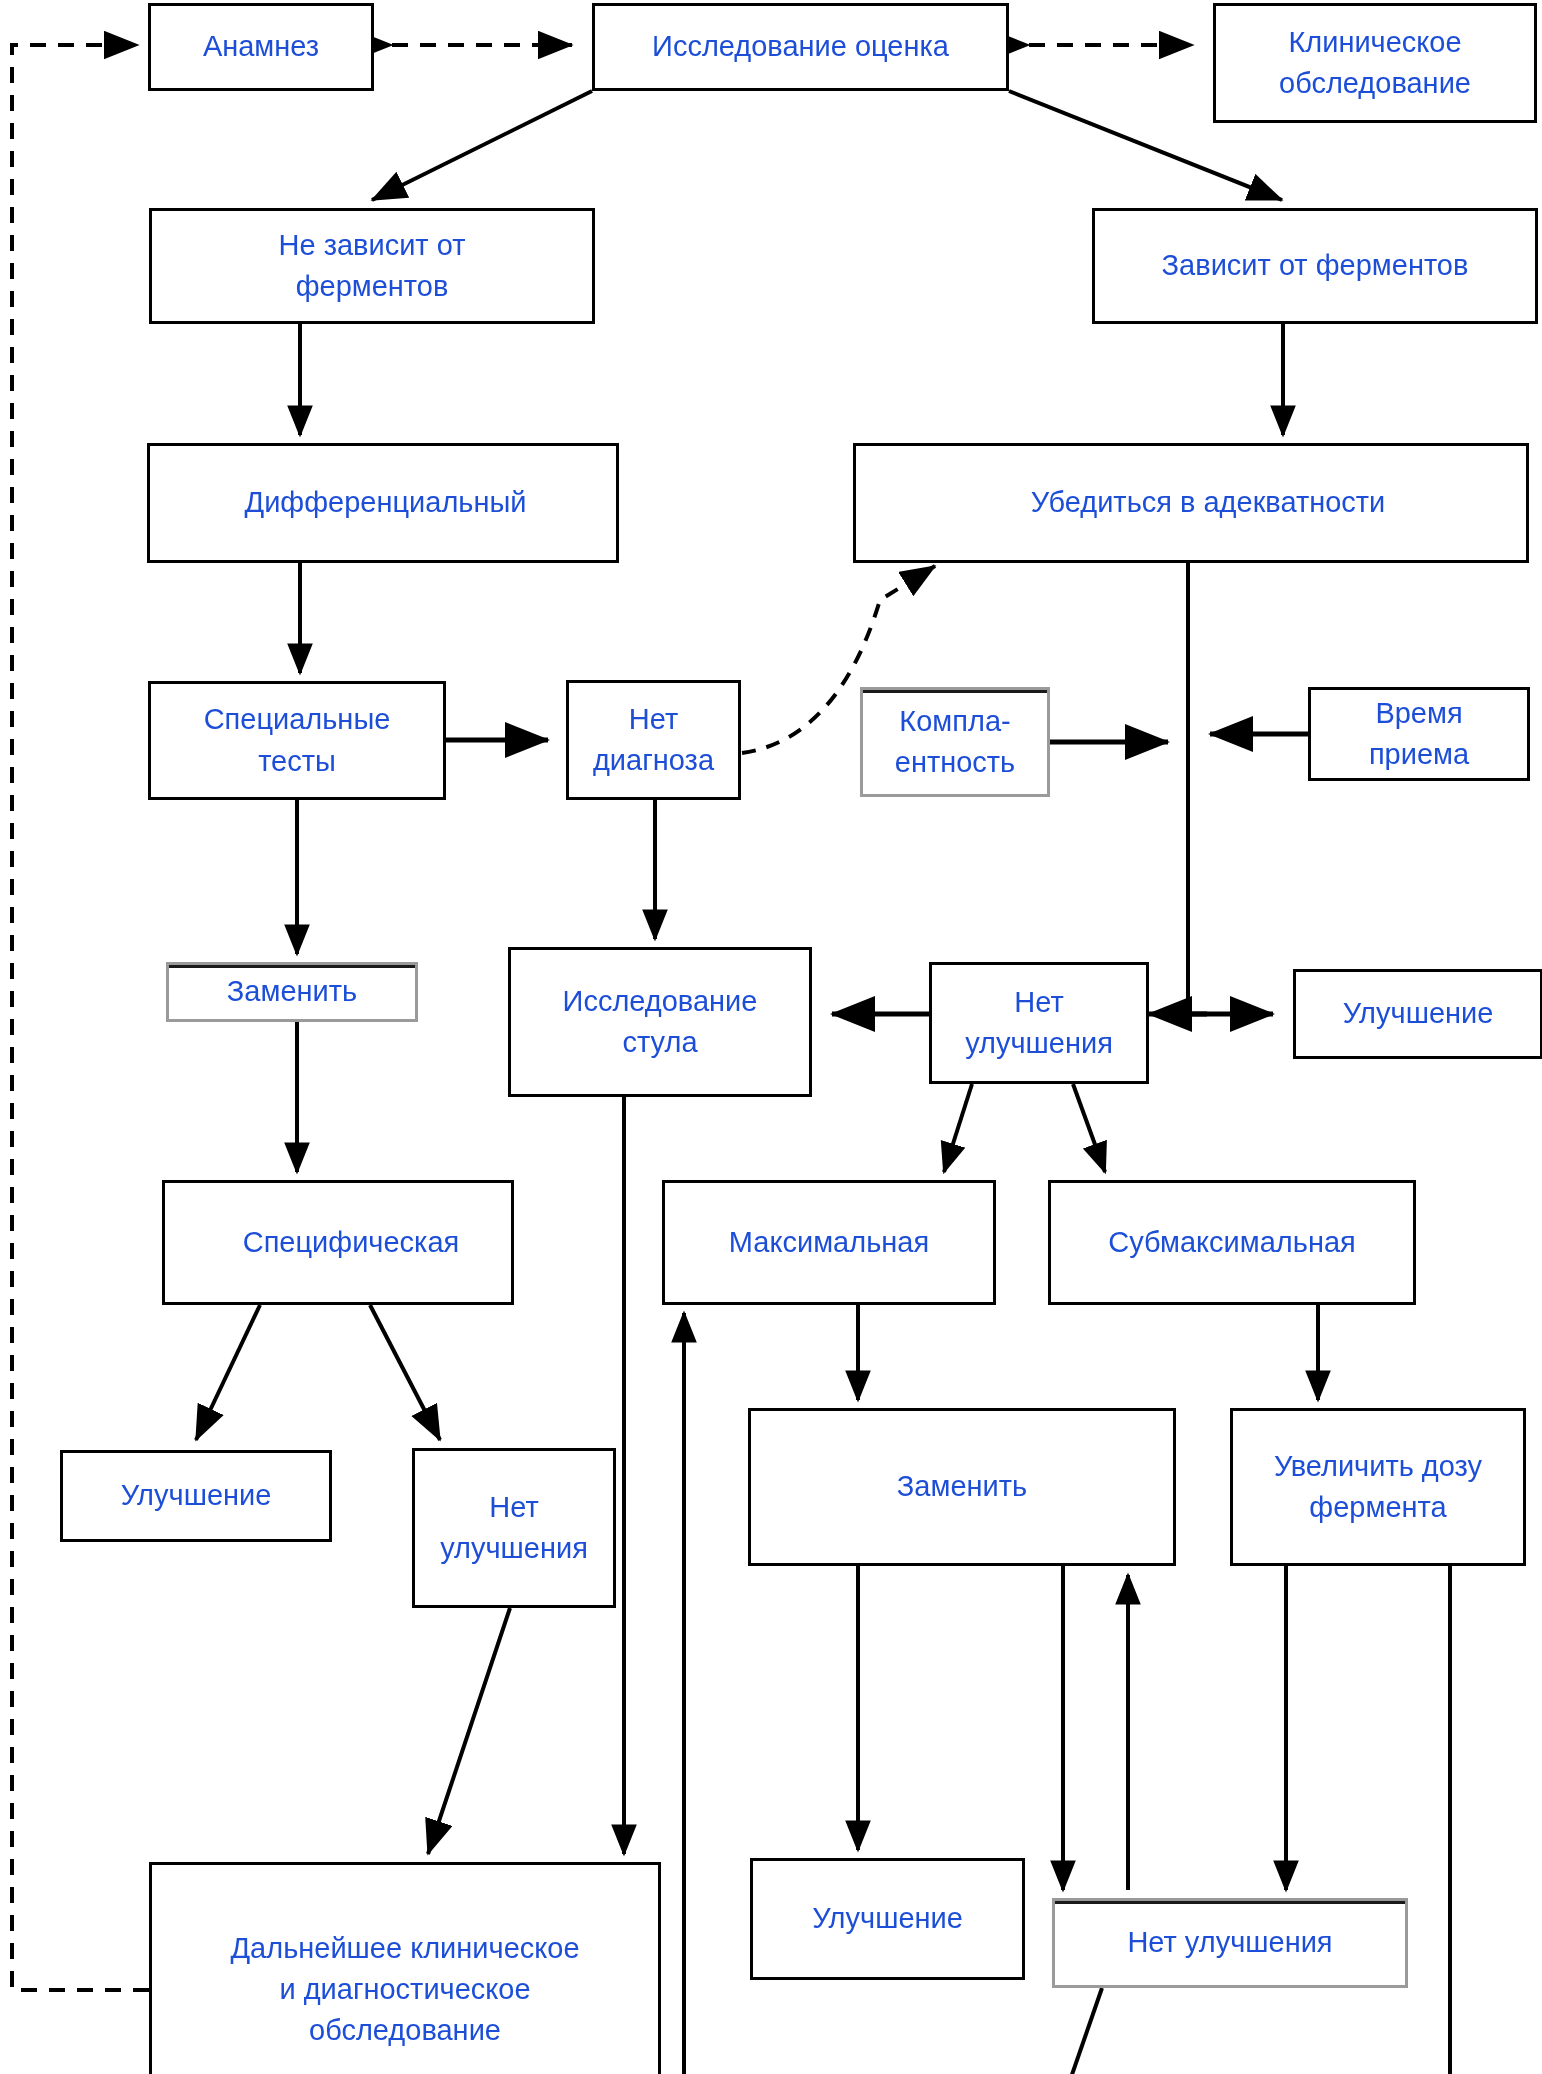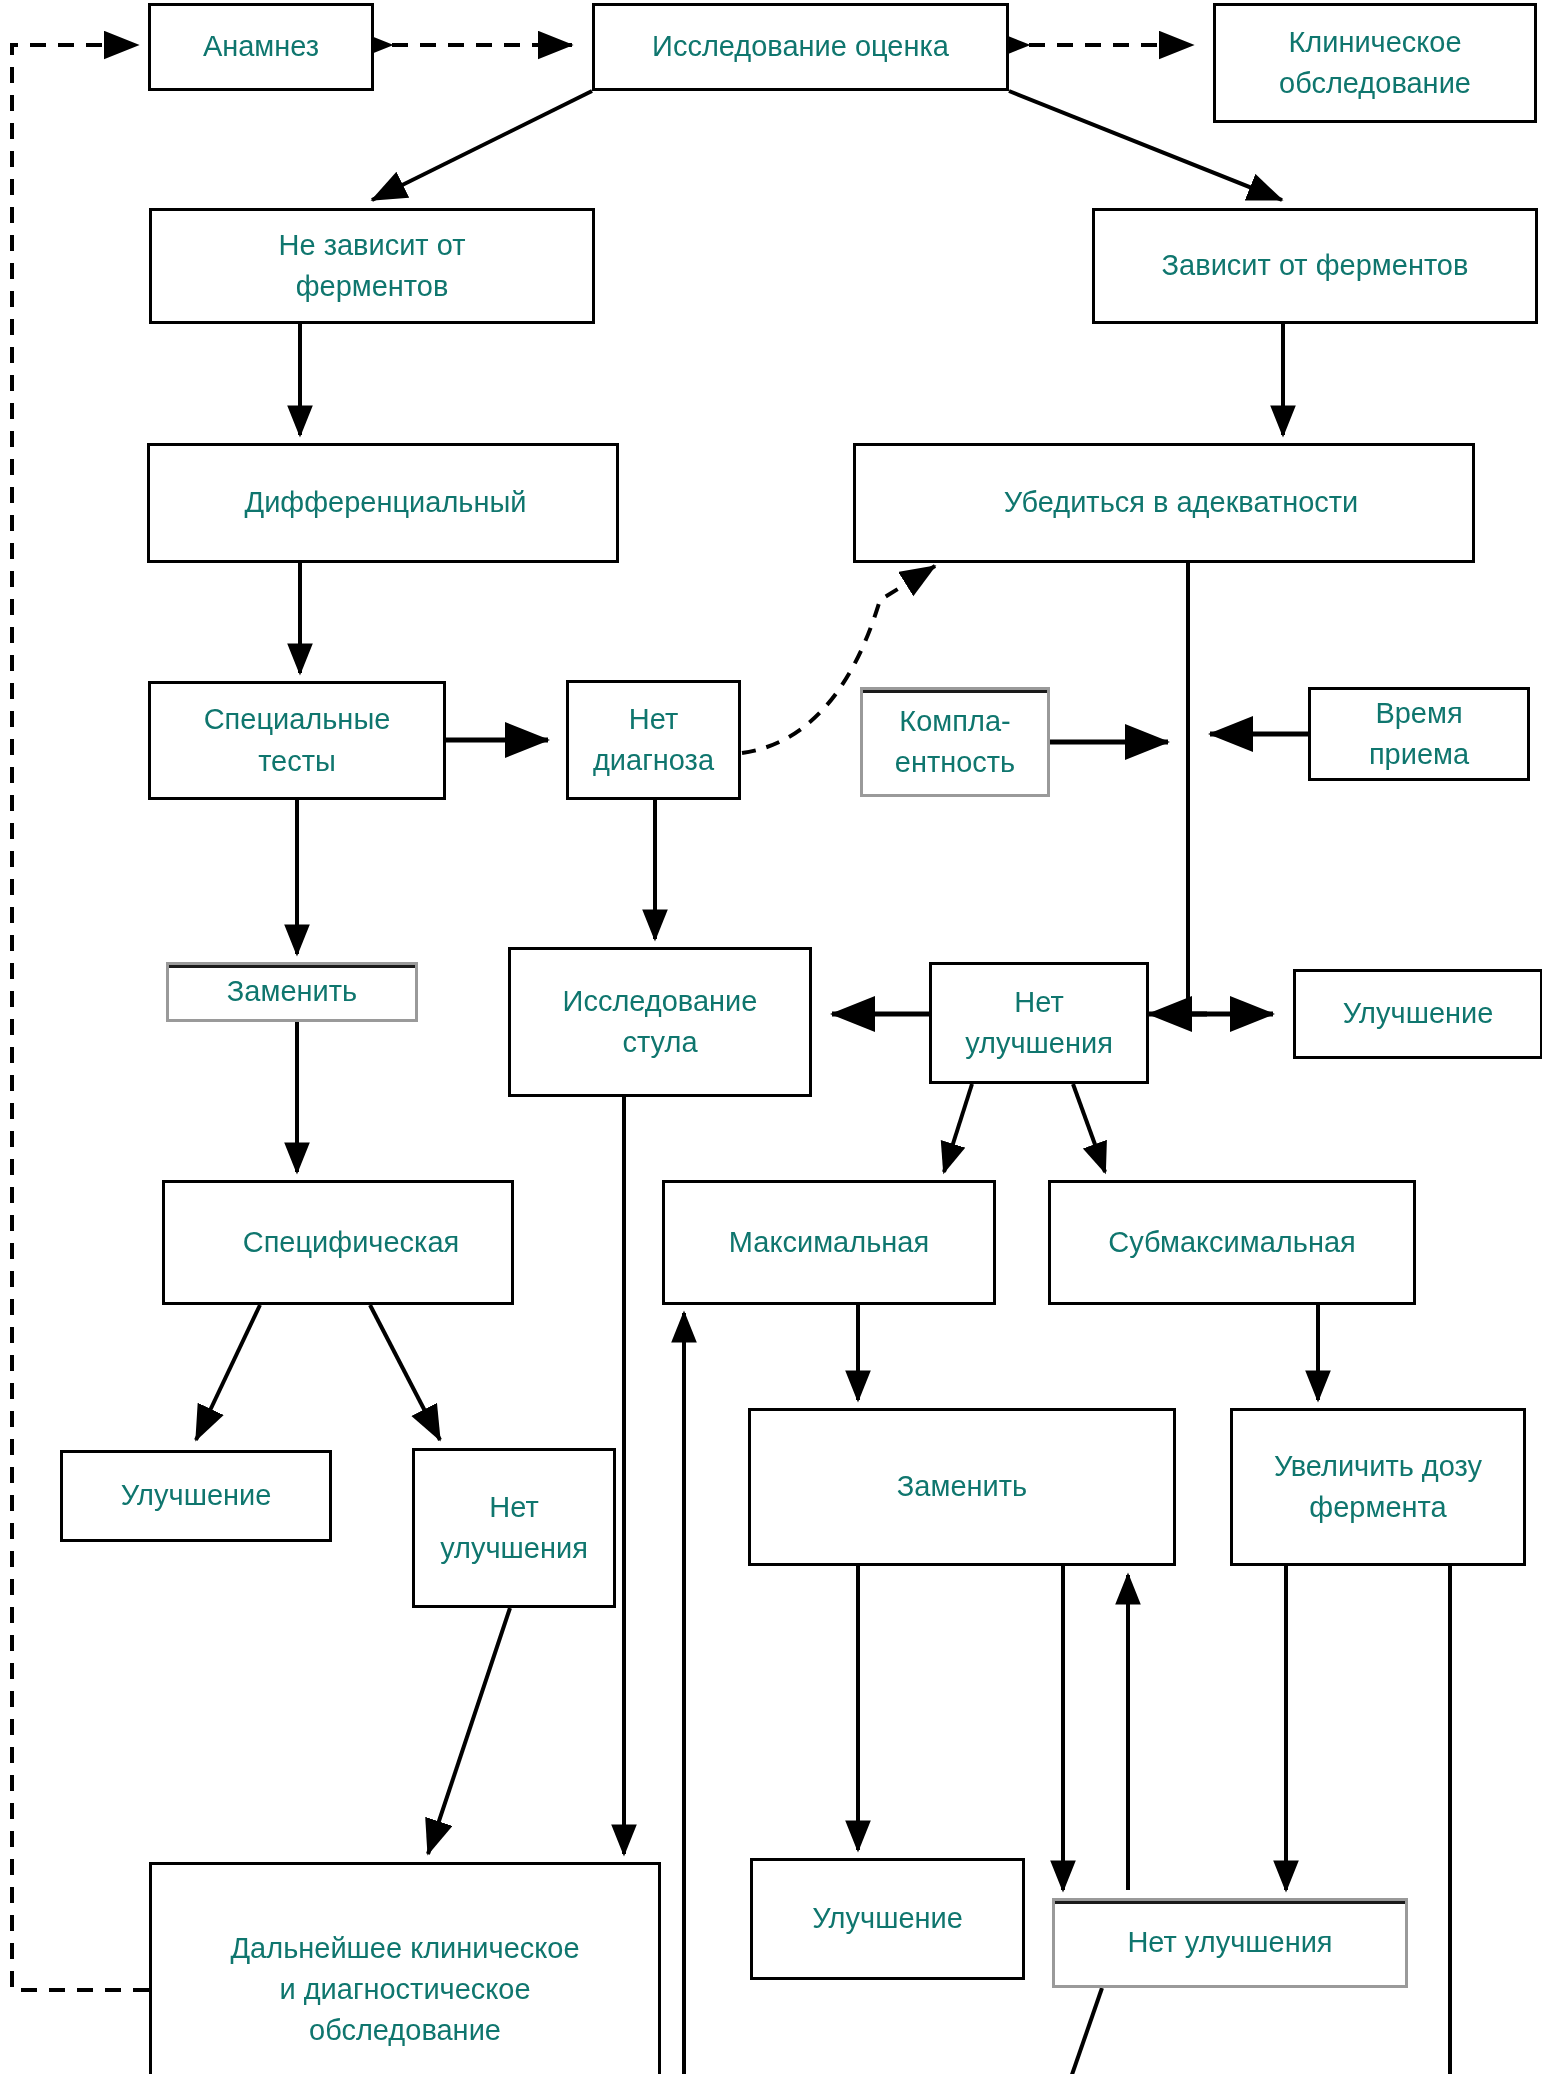--- a/index.html
+++ b/index.html
@@ -24,21 +24,21 @@
   }
   .node {
     position: absolute;
     box-sizing: border-box;
     background: #ffffff;
     border: 3px solid #000000;
     display: flex;
     align-items: center;
     justify-content: center;
     text-align: center;
-    color: #0f766e;
+    color: #1d4ed8;
     font-size: 29px;
     line-height: 1.42;
     padding: 2px 6px;
     z-index: 5;
     white-space: pre-line;
   }
   .node.shadowed {
     border: 3px solid #9a9a9a;
     box-shadow: inset 0 3px 0 0 #1a1a1a;
   }
@@ -214,21 +214,21 @@
 
   <div id="node-host">
       <div class="node" style="left: 148px; top: 3px; width: 226px; height: 88px;"><span>Анамнез</span></div>
       <div class="node" style="left: 592px; top: 3px; width: 417px; height: 88px;"><span>Исследование оценка</span></div>
       <div class="node" style="left: 1213px; top: 3px; width: 324px; height: 120px;"><span>Клиническое
 обследование</span></div>
       <div class="node" style="left: 149px; top: 208px; width: 446px; height: 116px;"><span>Не зависит от
 ферментов</span></div>
       <div class="node" style="left: 1092px; top: 208px; width: 446px; height: 116px;"><span>Зависит от ферментов</span></div>
       <div class="node" style="left: 147px; top: 443px; width: 472px; height: 120px; padding-left: 11px;"><span>Дифференциальный</span></div>
-      <div class="node" style="left: 853px; top: 443px; width: 622px; height: 120px; padding-left: 40px;"><span>Убедиться в адекватности</span></div>
+      <div class="node" style="left: 853px; top: 443px; width: 676px; height: 120px; padding-left: 40px;"><span>Убедиться в адекватности</span></div>
       <div class="node" style="left: 148px; top: 681px; width: 298px; height: 119px;"><span>Специальные
 тесты</span></div>
       <div class="node" style="left: 566px; top: 680px; width: 175px; height: 120px;"><span>Нет
 диагноза</span></div>
       <div class="node shadowed" style="left: 828px; top: 687px; width: 190px; height: 110px; margin-left: 32px;"><span>Компла-
 ентность</span></div>
       <div class="node" style="left: 1308px; top: 687px; width: 222px; height: 94px;"><span>Время
 приема</span></div>
       <div class="node shadowed" style="left: 166px; top: 962px; width: 252px; height: 60px;"><span>Заменить</span></div>
       <div class="node" style="left: 508px; top: 947px; width: 304px; height: 150px;"><span>Исследование

